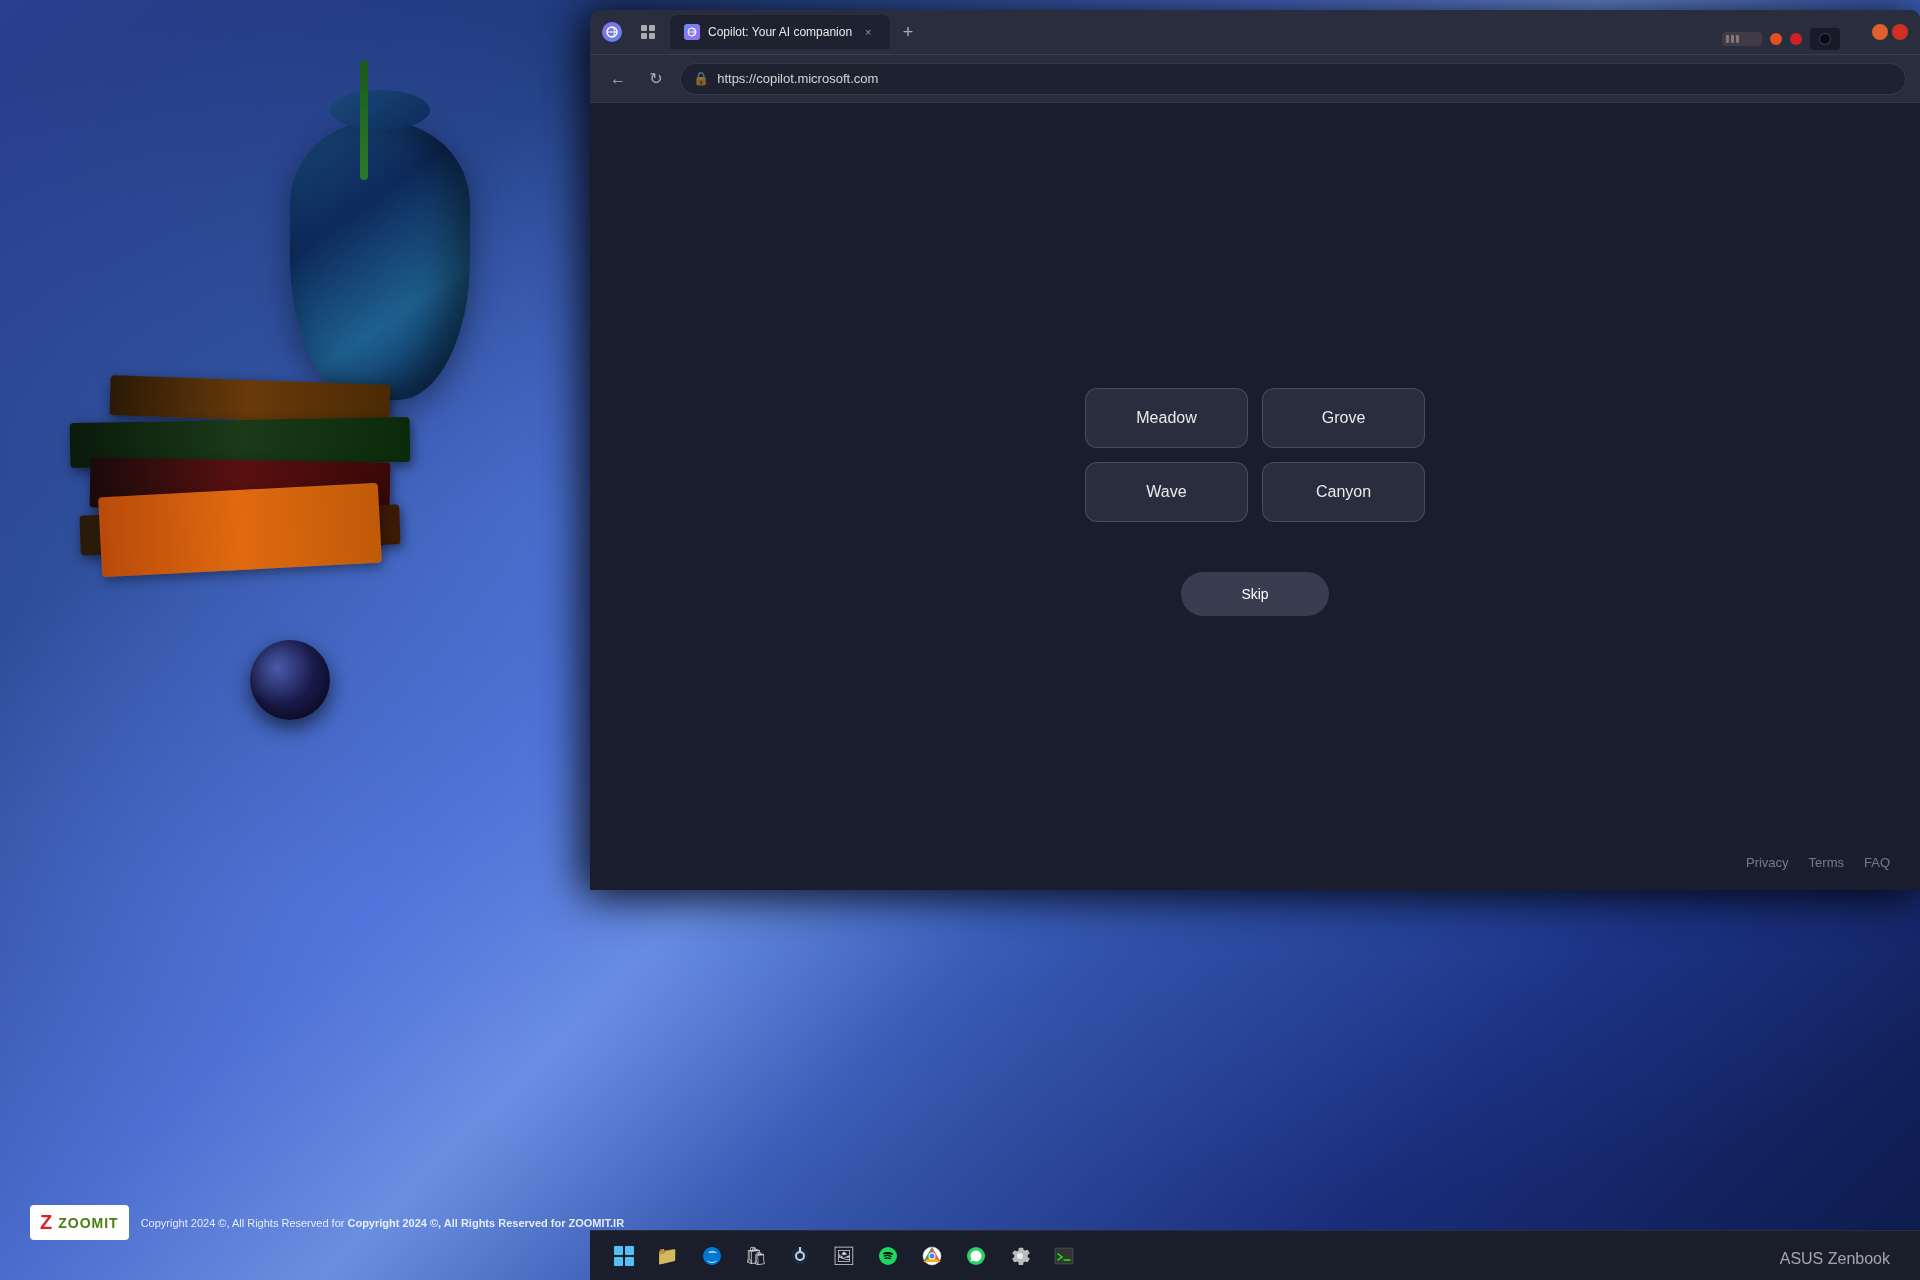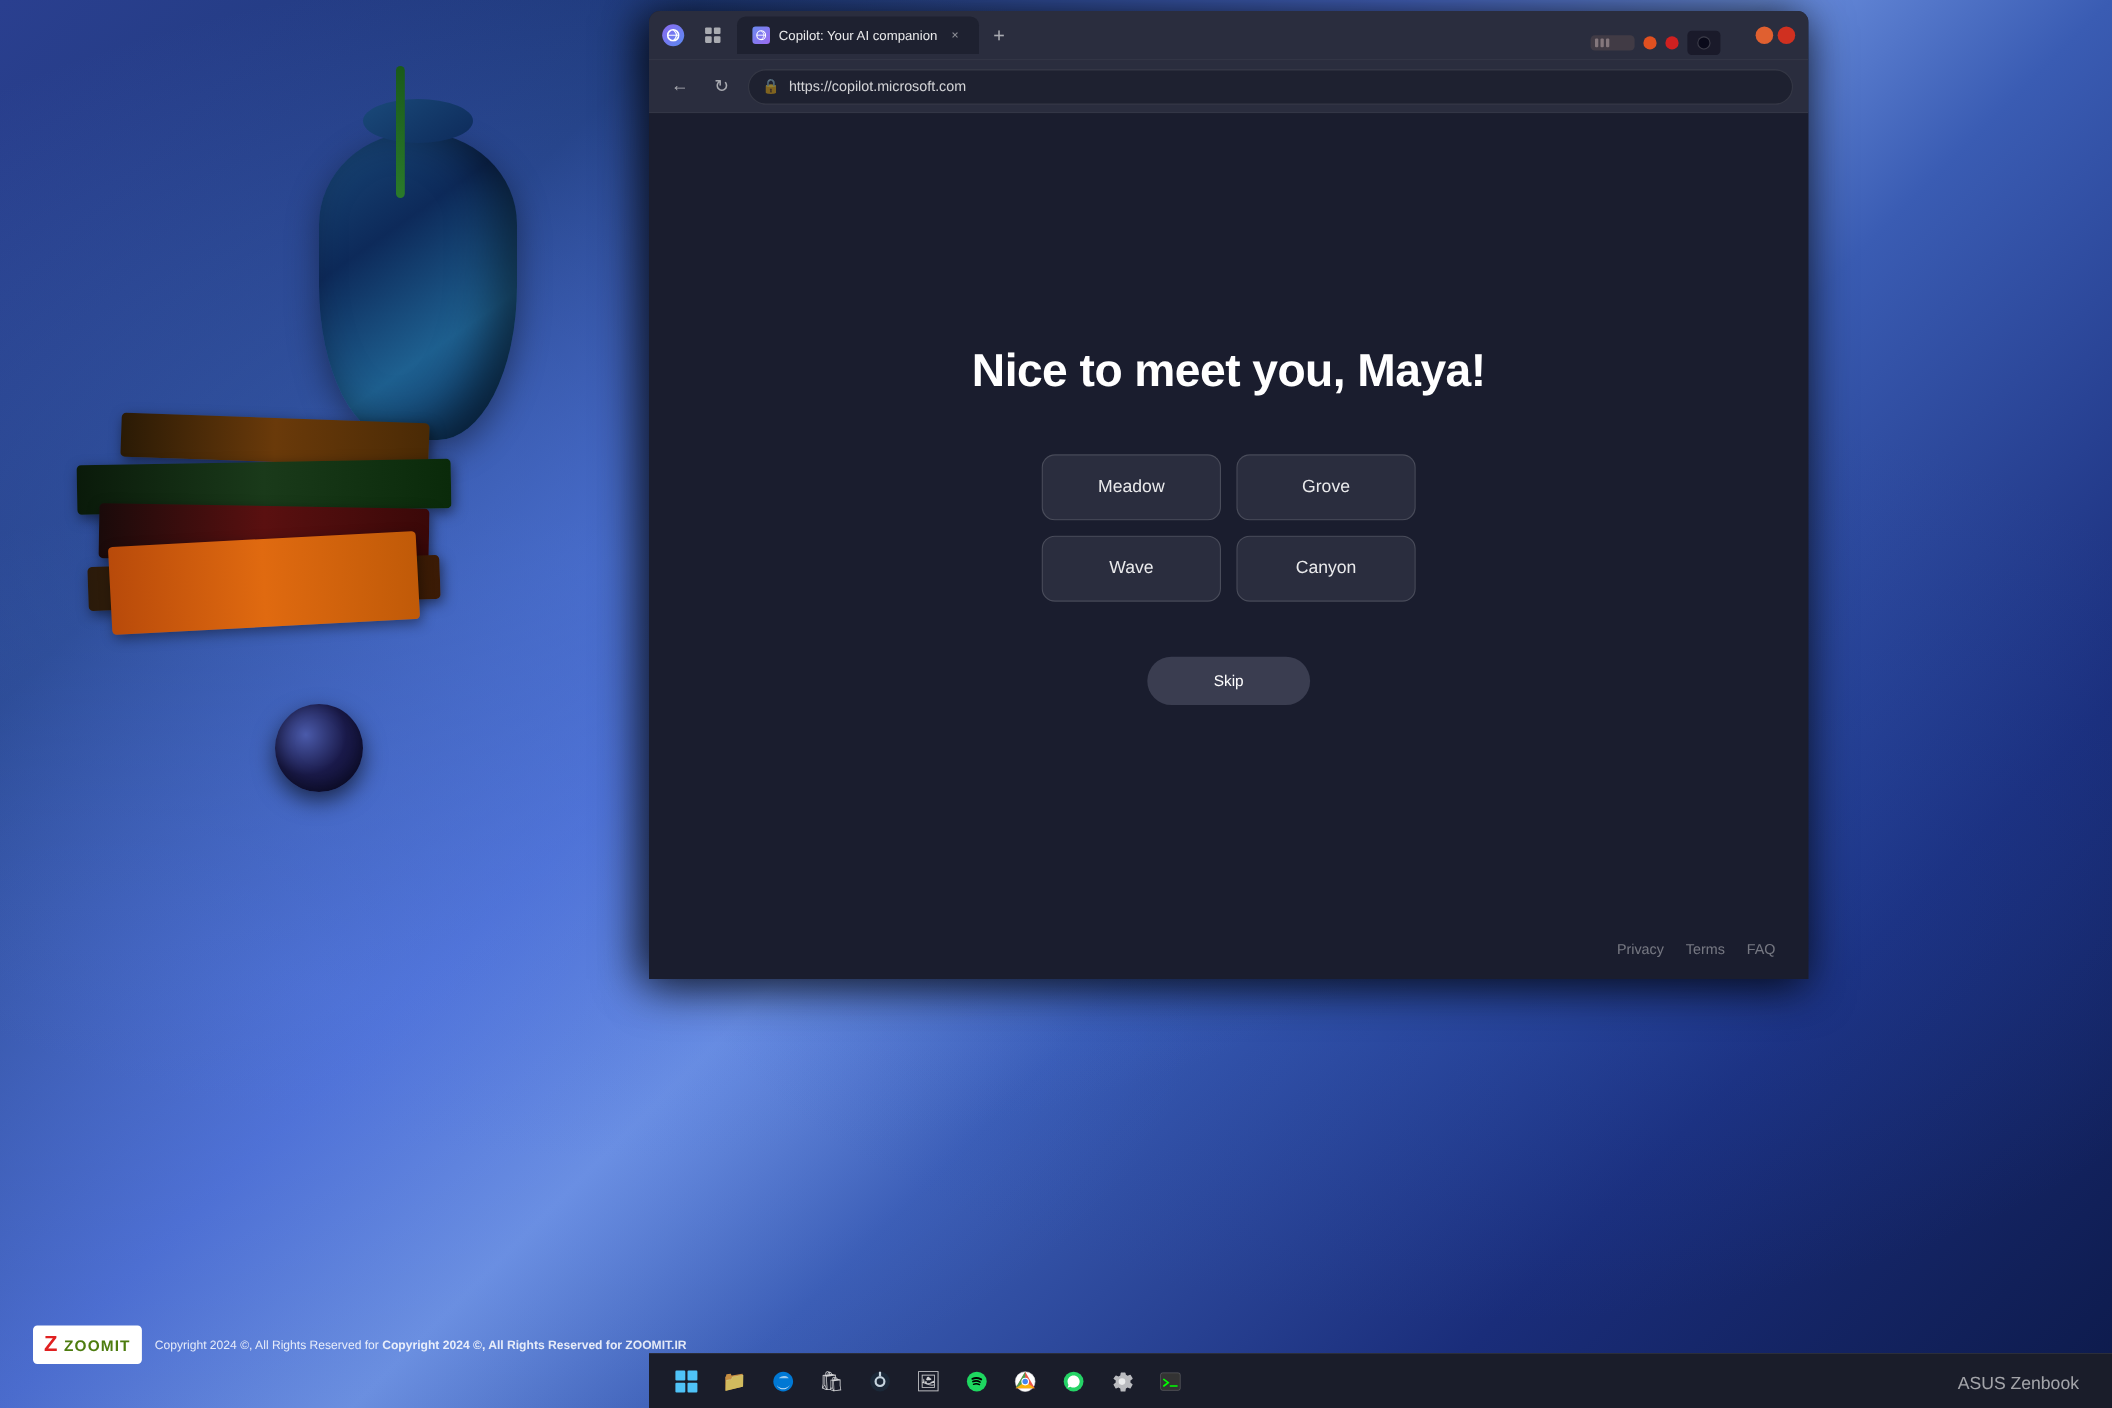--- a/index.html
+++ b/index.html
@@ -191,21 +191,21 @@
 
     .zoomit-copyright span {
       font-weight: 700;
     }
 
     
     .browser-window {
       position: absolute;
       top: 10px;
       left: 590px;
-      width: 1054px;
+      width: 1330px;
       height: 880px;
       background: #1e2130;
       border-radius: 10px 10px 0 0;
       overflow: hidden;
       box-shadow: -10px 0 40px rgba(0,0,0,0.6), 0 10px 40px rgba(0,0,0,0.5);
     }
 
     
     .browser-titlebar {
       height: 45px;
@@ -655,21 +655,20 @@
       <span class="lock-icon">🔒</span>
       <span class="address-text">https://copilot.microsoft.com</span>
     </div>
   </div>
 
   <div class="browser-content">
 
     <div class="copilot-main">
 
       <div class="greeting-text">
-        <div class="greeting-line1">Nice to meet you, Maya!</div>
       </div>
 
       <div class="voice-grid">
         <button class="voice-btn">Meadow</button>
         <button class="voice-btn">Grove</button>
         <button class="voice-btn">Wave</button>
         <button class="voice-btn">Canyon</button>
       </div>
 
       <button class="skip-btn">Skip</button>

